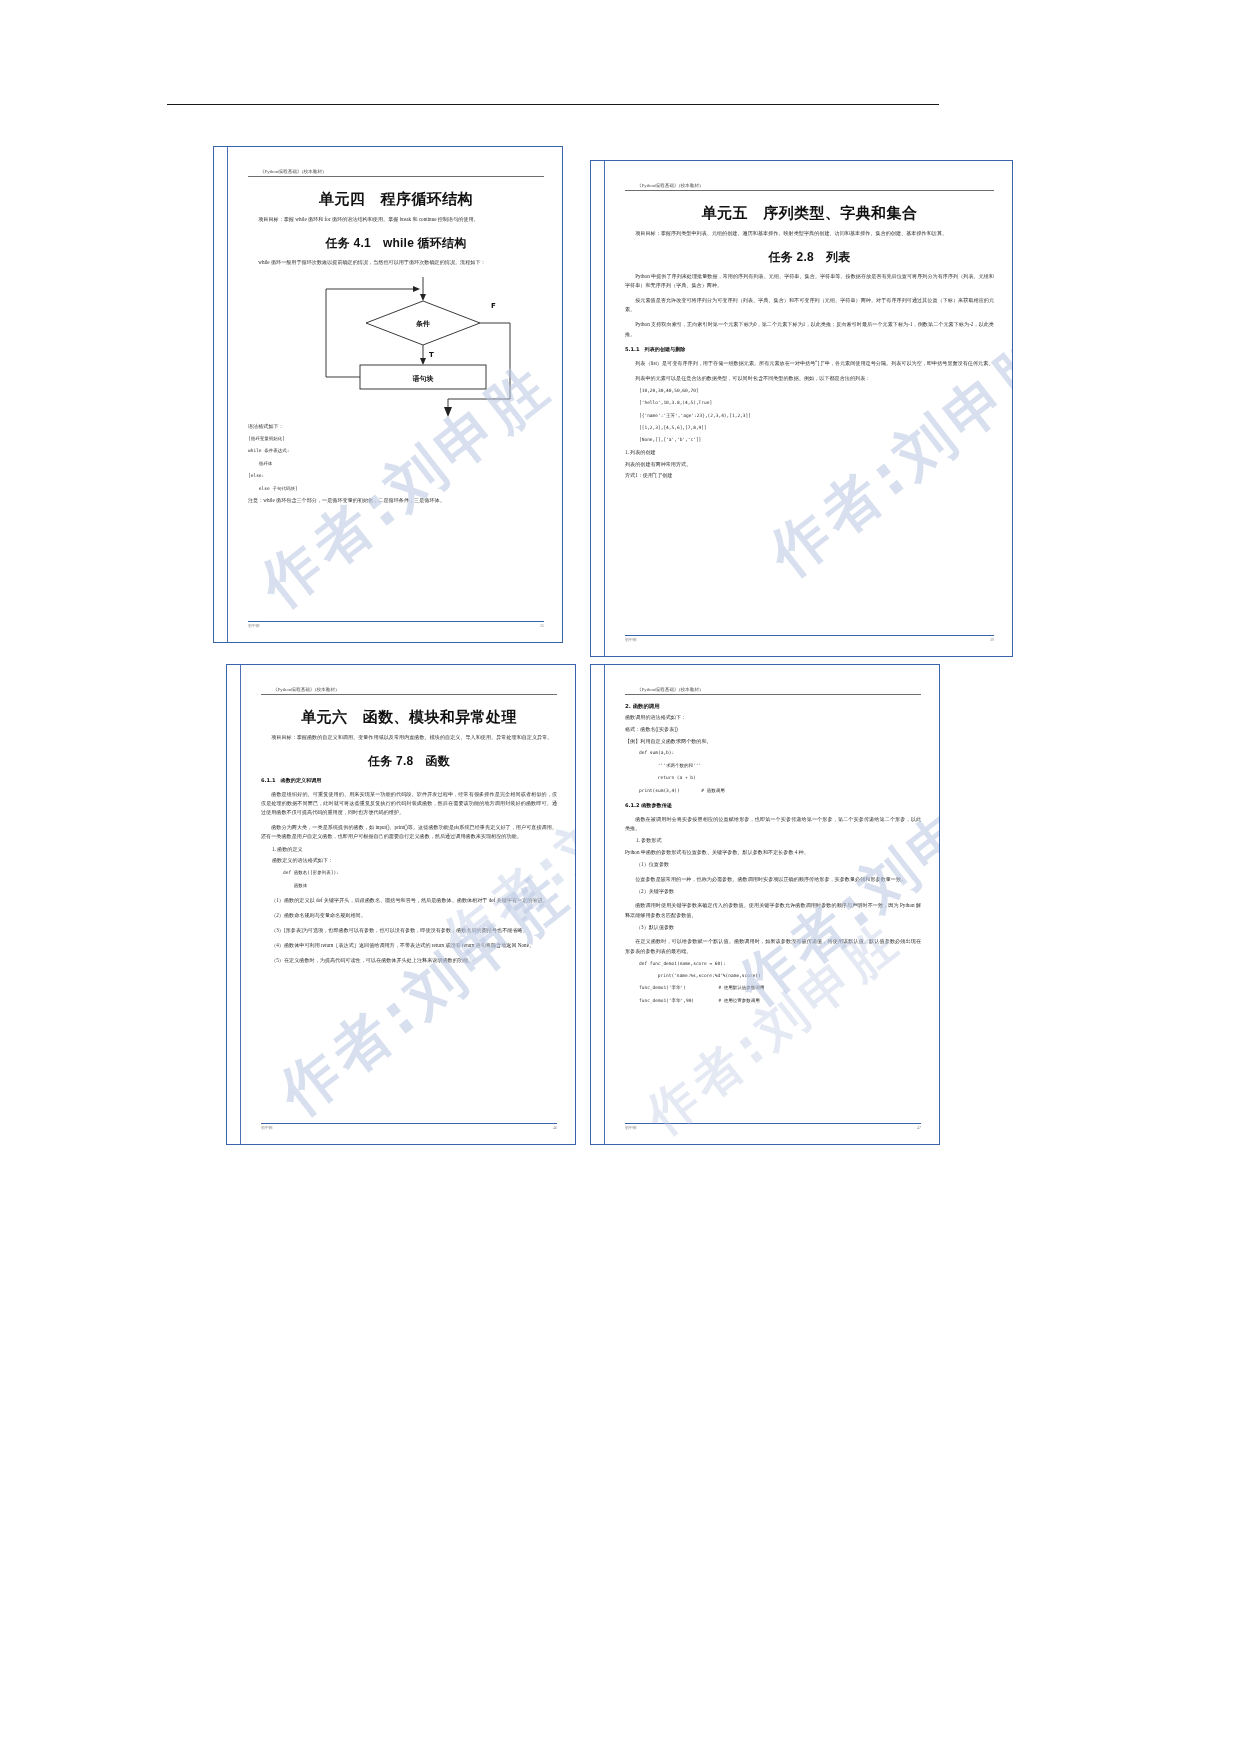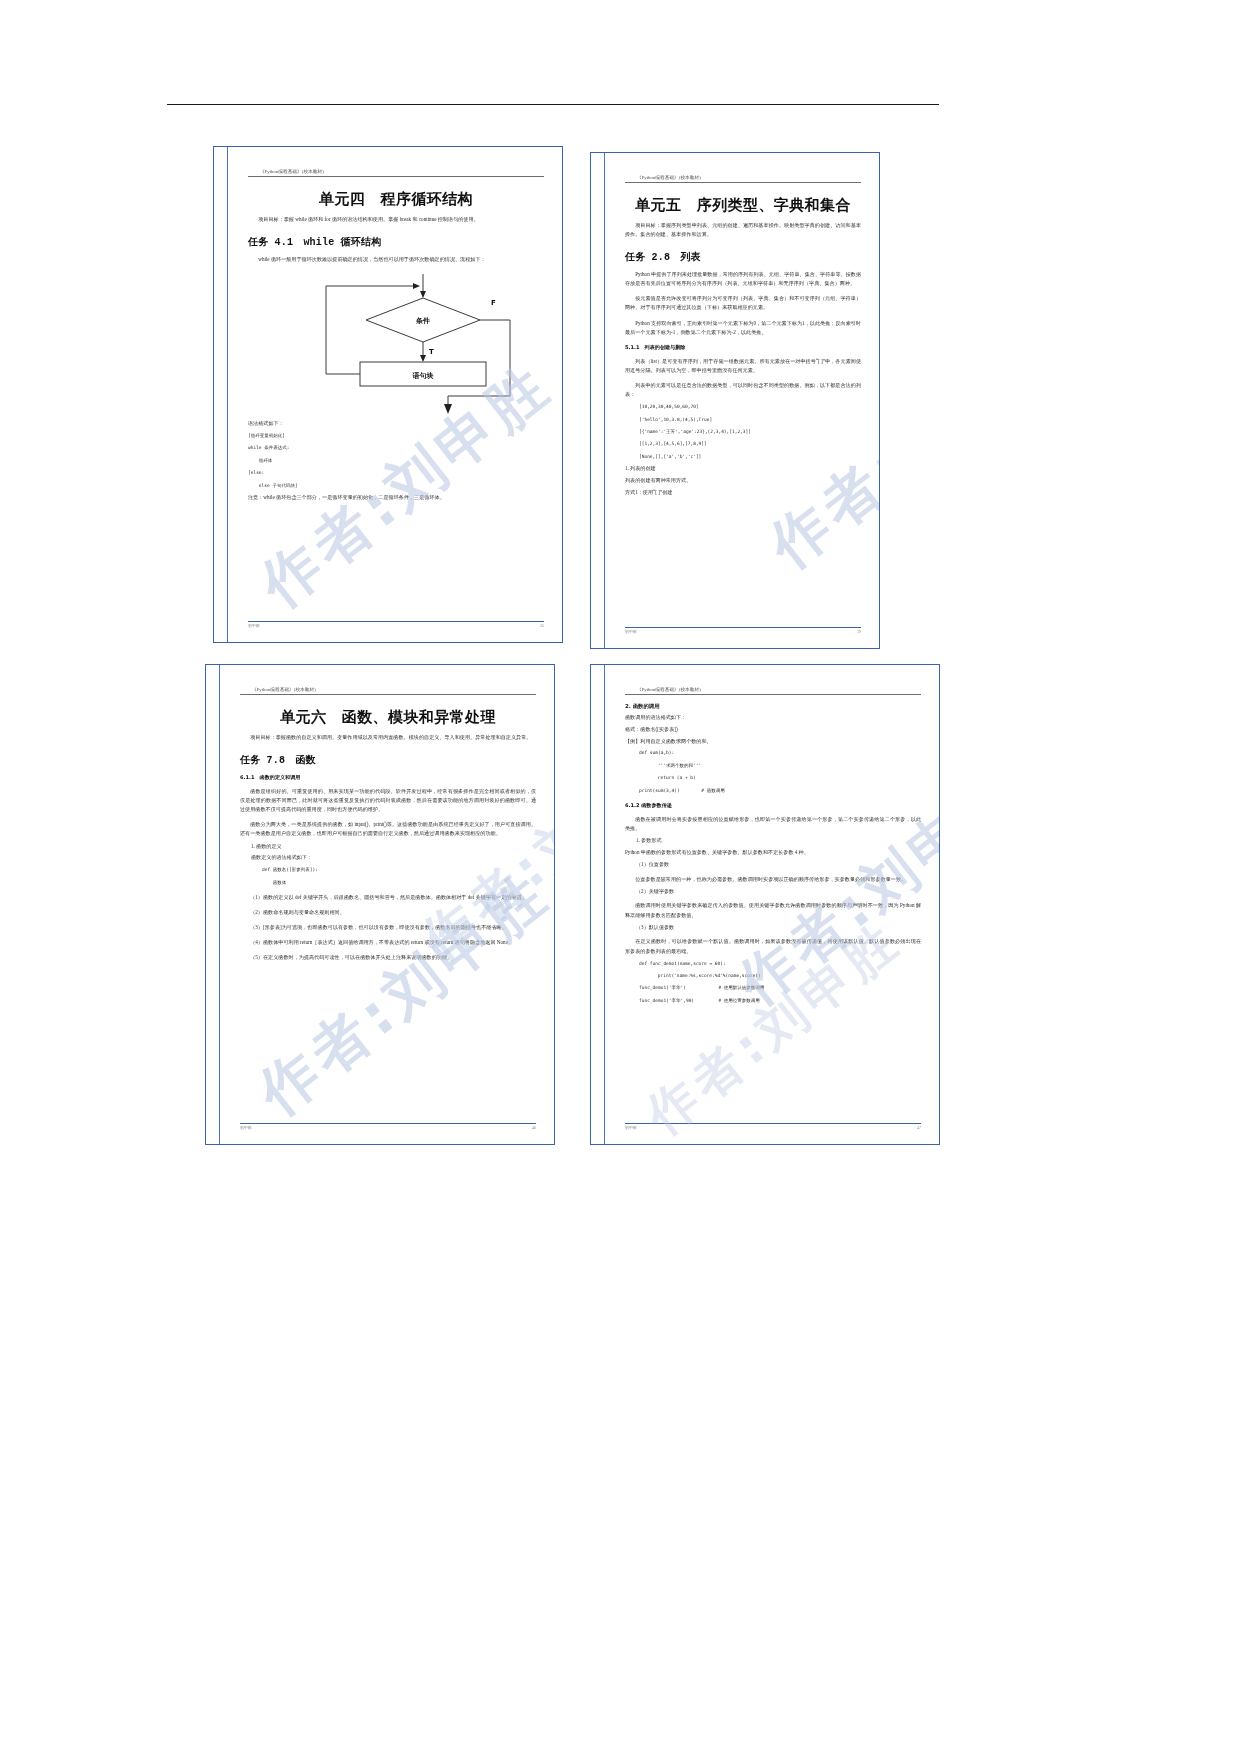--- a/index.html
+++ b/index.html
@@ -44,22 +44,22 @@
   }
   .page-content {
     position: absolute;
     left: 34px;
     right: 18px;
     top: 22px;
     bottom: 12px;
   }
 
   #page1 { left: 213px;  top: 146px;  width: 350px; height: 497px; }
-  #page2 { left: 590px;  top: 152px;  width: 290px; height: 497px; }
-  #page3 { left: 205px;  top: 664px;  width: 350px; height: 481px; }
+  #page2 { left: 590px;  top: 160px;  width: 423px; height: 497px; }
+  #page3 { left: 226px;  top: 664px;  width: 350px; height: 481px; }
   #page4 { left: 590px;  top: 664px;  width: 350px; height: 481px; }
 
   
   .runhead {
     font-size: 4.6px;
     color: #4a4a4a;
     letter-spacing: 0.1px;
     margin-left: 12px;
     white-space: nowrap;
   }
@@ -73,26 +73,27 @@
   h1.unit-title {
     font-family: "DejaVu Sans", "Liberation Sans", sans-serif;
     font-size: 15px;
     font-weight: bold;
     text-align: center;
     color: #111;
     margin: 13px 0 0 0;
     letter-spacing: 0.4px;
   }
   h2.task-title {
-    font-family: Liberation Mono, monospace;
-    font-size: 10px;
+    font-family: Liberation Sans, sans-serif;
+    font-size: 12px;
     font-weight: bold;
     color: #111;
     margin: 11px 0 0 0;
     letter-spacing: 0.2px;
+    text-align: center;
   }
   h3.sub-title {
     font-family: "DejaVu Sans", "Liberation Sans", sans-serif;
     font-size: 5.4px;
     font-weight: bold;
     color: #111;
     margin: 8px 0 0 0;
   }
   h4.sub-sub-title {
     font-family: "DejaVu Sans", "Liberation Sans", sans-serif;

